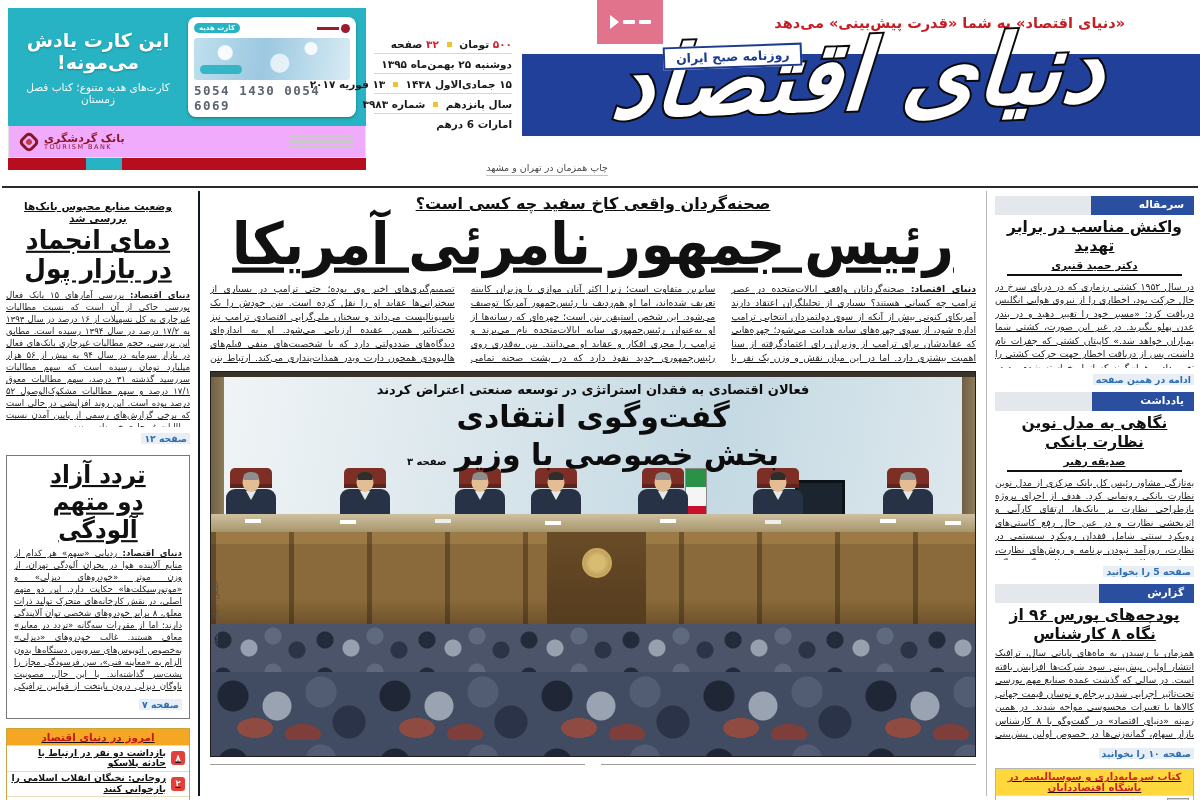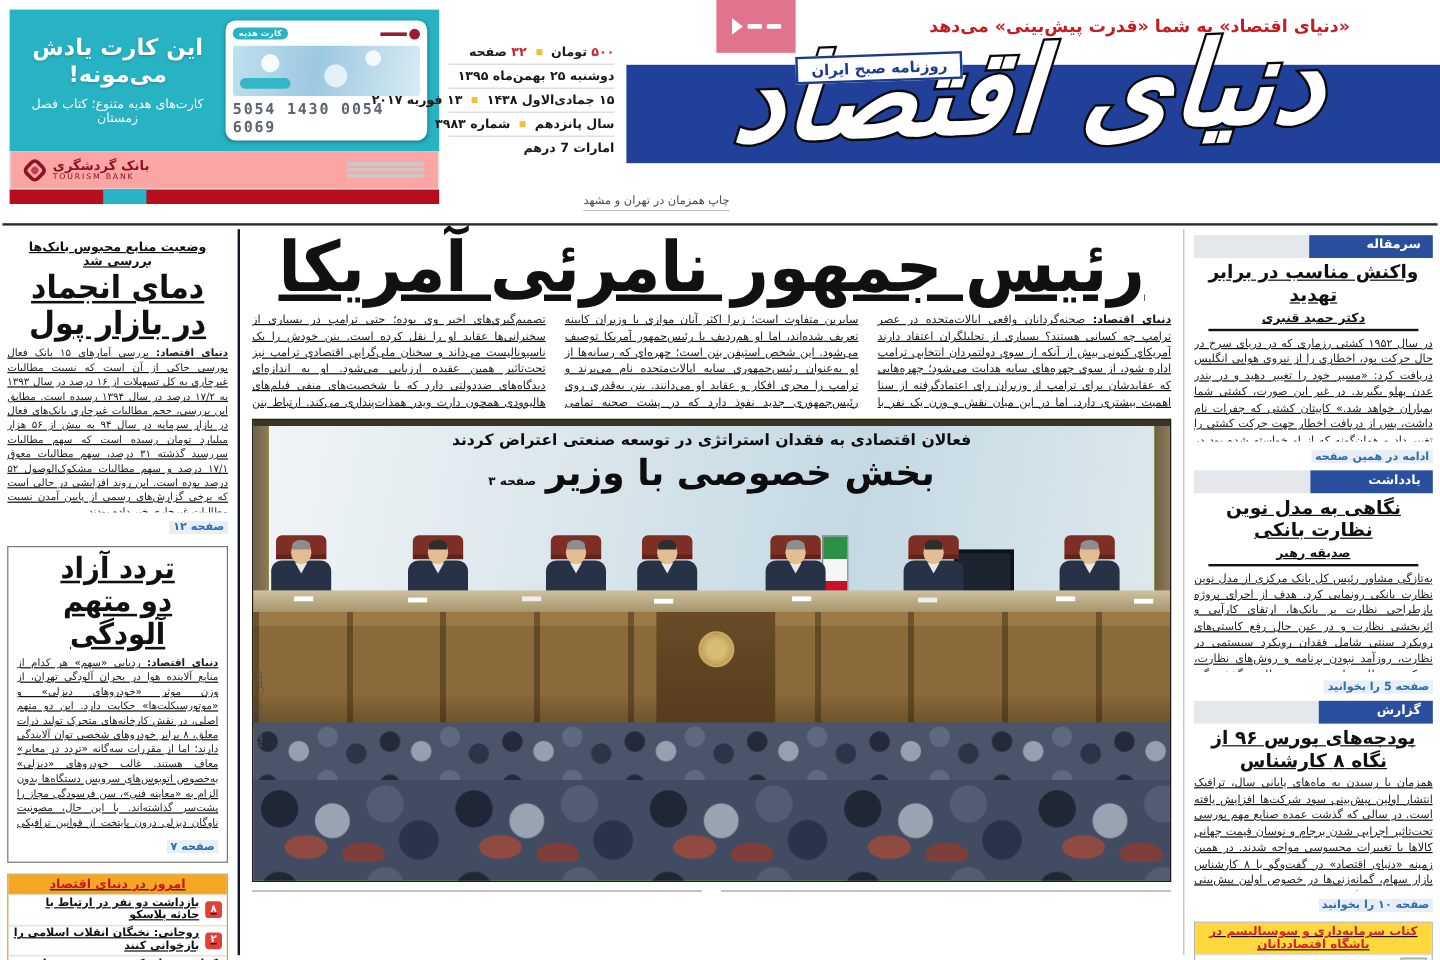--- a/index.html
+++ b/index.html
@@ -21,21 +21,21 @@
   .gc-img { flex:1; margin:3px 0; border-radius:3px; background:
       radial-gradient(circle at 20% 35%, rgba(255,255,255,.9) 0 7px, transparent 8px),
       radial-gradient(circle at 75% 25%, rgba(255,255,255,.85) 0 6px, transparent 7px),
       radial-gradient(circle at 55% 60%, rgba(255,255,255,.7) 0 9px, transparent 10px),
       linear-gradient(100deg,#bfe0ee 0%, #9cc8e0 45%, #d8ecf4 100%); position:relative; }
   .gc-img::after { content:""; position:absolute; left:6px; bottom:6px; width:42px; height:9px; background:#27b3c3; border-radius:5px; opacity:.9; }
   .gc-num { font-family:"DejaVu Sans Mono", monospace; font-size:12.5px; font-weight:bold; color:#5b6470; letter-spacing:1.5px; text-align:left; }
   .ad-text { flex:1; color:#fff; text-align:center; }
   .ad-headline { font-size:19px; font-weight:bold; text-shadow:0 1px 2px rgba(0,0,0,.25); }
   .ad-subline { font-size:10.5px; margin-top:8px; opacity:.95; }
-  .ad-footer { height:32px; background:#fca5a5; display:flex; align-items:center; justify-content:space-between; padding:0 12px; direction:ltr; border:1px solid #e2e2e2; border-top:none; }
+  .ad-footer { height:32px; background:#f0abfc; display:flex; align-items:center; justify-content:space-between; padding:0 12px; direction:ltr; border:1px solid #e2e2e2; border-top:none; }
   .tb-logo { display:flex; align-items:center; gap:7px; }
   .tb-knot { width:16px; height:16px; border:3px solid #8a1423; border-radius:5px; transform:rotate(45deg); position:relative; }
   .tb-knot::after { content:""; position:absolute; inset:2px; border-radius:50%; background:#c43b4e; }
   .tb-names { display:flex; flex-direction:column; line-height:1; direction:rtl; }
   .tb-fa { color:#8a1423; font-weight:bold; font-size:11px; }
   .tb-en { color:#8a1423; font-size:6.5px; letter-spacing:1.5px; direction:ltr; }
   .tb-contact { display:flex; flex-direction:column; gap:2px; }
   .tb-contact i { display:block; width:64px; height:3px; background:#c9c9c9; }
   .ad-stripe { height:12px; background:#b60d1f; position:relative; }
   .ad-stripe span { position:absolute; left:78px; top:0; width:36px; height:12px; background:#27b3c3; }
@@ -84,21 +84,21 @@
   .bb-text { display:flex; flex-direction:column; gap:1px; }
   .bb-title { font-size:9.8px; font-weight:bold; line-height:1.15; }
 
   
   .center { flex:1; padding:0 10px; position:relative; }
   .lead-kicker { text-align:center; font-size:16px; font-weight:bold; margin-top:3px; }
   .lead-headline { text-align:center; font-size:54px; font-weight:bold; line-height:1.12; letter-spacing:-2px; transform:scaleY(1.07); margin:2px 0 7px; white-space:nowrap; }
   .lead-body { column-count:3; column-gap:16px; font-size:9.4px; line-height:1.45; text-align:justify; max-height:84px; overflow:hidden; color:#1a1a1a; }
   .lead-in { font-weight:bold; }
 
-  .photo { position:relative; margin-top:5px; height:386px; border:1px solid #1e1e1e; background:#84cc16; overflow:hidden; }
+  .photo { position:relative; margin-top:5px; height:386px; border:1px solid #1e1e1e; background:#fca5a5; overflow:hidden; }
   .photo::before { content:""; position:absolute; top:0; left:0; right:0; height:5px; background:#3a332a; z-index:5; }
   .ph-pillar { position:absolute; top:0; width:13px; height:240px; background:linear-gradient(90deg,#6e6046,#8d7c58); z-index:2; }
   .ph-pillar.l { left:0; } .ph-pillar.r { right:0; }
   .ph-screen { position:absolute; top:5px; left:13px; right:13px; height:152px; border-bottom:5px solid #5a5143;
       background:linear-gradient(100deg,#f0f4f6 0%, #d8e5eb 38%, #c4d9e3 66%, #dde8ed 100%); z-index:1; }
   .ph-overlay { position:absolute; top:10px; left:8%; right:8%; text-align:center; color:#0d0d0d; z-index:6; }
   .po-kicker { font-size:13px; font-weight:bold; letter-spacing:-0.3px; }
   .po-head { font-size:30px; font-weight:bold; line-height:1.18; letter-spacing:-1px; margin-top:2px; }
   .po-page { font-size:10px; font-weight:bold; margin-right:8px; }
   .ph-flag { position:absolute; top:96px; left:62%; width:22px; height:58px; border:1px solid #8a8a8a; z-index:4;
@@ -211,21 +211,21 @@
       <div class="d-row">
         <span>۱۵ جمادی‌الاول ۱۴۳۸</span>
         <i class="ysep"></i>
         <span>۱۳ فوریه ۲۰۱۷</span>
       </div>
       <div class="d-row">
         <span>سال پانزدهم</span>
         <i class="ysep"></i>
         <span>شماره ۳۹۸۳</span>
       </div>
-      <div class="d-row">امارات 7 درهم</div>
+      <div class="d-row">امارات 6 درهم</div>
     </div>
 
     <div class="print-note">چاپ همزمان در تهران و مشهد</div>
 
     <div class="slogan">«دنیای اقتصاد» به شما «قدرت پیش‌بینی» می‌دهد</div>
 
     <div class="band">
       <div class="paper-title">دنیای اقتصاد</div>
       <div class="subtitle-box">روزنامه صبح ایران</div>
     </div>
@@ -280,36 +280,38 @@
           <span class="bb-text">
             <span class="bb-title">طبقه‌بندی چهارگانه سوسیالیسم</span>
 
           </span>
         </div>
 
       </div>
     </aside>
 
     <section class="center">
+      <div class="lead-kicker">صحنه‌گردان واقعی کاخ سفید چه کسی است؟</div>
       <h1 class="lead-headline">رئیس جمهور نامرئی آمریکا</h1>
       <div class="lead-body">
         <span class="lead-in">دنیای اقتصاد:</span>
         <span>صحنه‌گردانان واقعی ایالات‌متحده در عصر ترامپ چه کسانی هستند؟ بسیاری از تحلیلگران اعتقاد دارند آمریکای کنونی بیش از آنکه از سوی دولتمردان انتخابی ترامپ اداره شود، از سوی چهره‌های سایه هدایت می‌شود؛ چهره‌هایی که عقایدشان برای ترامپ از وزیران رای اعتمادگرفته از سنا اهمیت بیشتری دارد. اما در این میان نقش و وزن یک نفر با سایرین متفاوت است؛ زیرا اکثر آنان موازی با وزیران کابینه تعریف</span>
         <span>شده‌اند، اما او هم‌ردیف با رئیس‌جمهور آمریکا توصیف می‌شود. این شخص استیفن بنن است؛ چهره‌ای که رسانه‌ها از او به‌عنوان رئیس‌جمهوری سایه ایالات‌متحده نام می‌برند و ترامپ را مجری افکار و عقاید او می‌دانند. بنن به‌قدری روی رئیس‌جمهوری جدید نفوذ دارد که در پشت صحنه تمامی تصمیم‌گیری‌های اخیر وی بوده؛ حتی ترامپ در بسیاری از سخنرانی‌ها عقاید او را نقل کرده است. بنن خودش را یک ناسیونالیست</span>
         <span>می‌داند و سخنان ملی‌گرایی اقتصادی ترامپ نیز تحت‌تاثیر همین عقیده ارزیابی می‌شود. او به اندازه‌ای دیدگاه‌های ضددولتی دارد که با شخصیت‌های منفی فیلم‌های هالیوودی همچون دارت ویدر همذات‌پنداری می‌کند. ارتباط بنن با ایران نیز متاثر از عملیات شکست‌خورده طبس است؛ او یکی از فرماندهان آمریکایی در این عملیات بوده است. واشنگتن‌پست این شکست را ریشه کینه‌ورزی وی با ایران می‌داند.</span>
         
       </div>
 
       <div class="photo">
         <div class="ph-pillar l"></div>
         <div class="ph-pillar r"></div>
         <div class="ph-screen"></div>
 
         <div class="ph-overlay">
           <div class="po-kicker">فعالان اقتصادی به فقدان استراتژی در توسعه صنعتی اعتراض کردند</div>
+          <div class="po-head">گفت‌وگوی انتقادی</div>
           <div class="po-head"><span>بخش خصوصی با وزیر</span><span class="po-page">صفحه ۳</span></div>
         </div>
 
         <div class="ph-flag"></div>
         <div class="ph-monitor"></div>
 
         <div class="ph-figures">
           <div class="fig" style="left:1%">
               <span class="chair"></span>
               <span class="head"></span>

